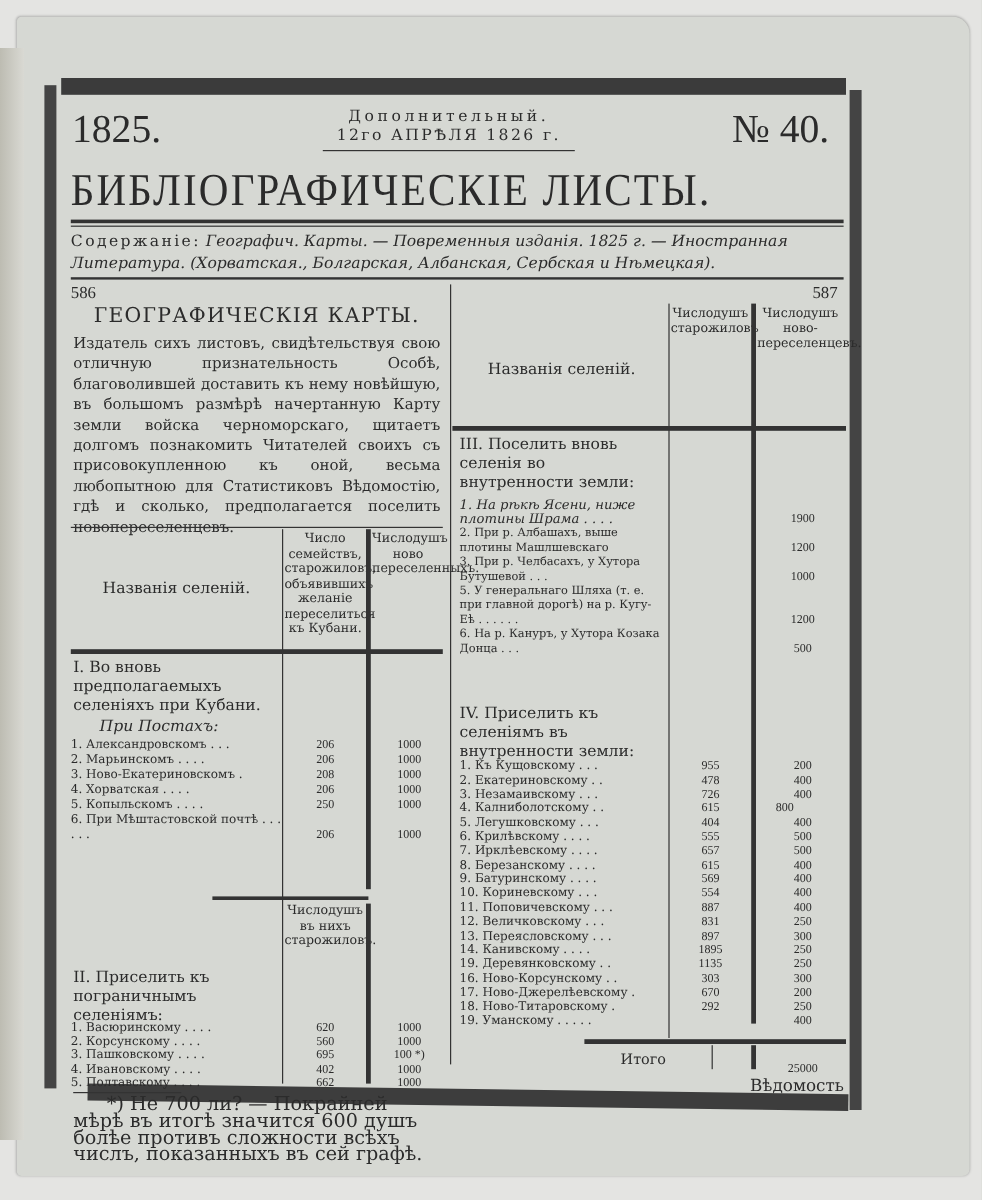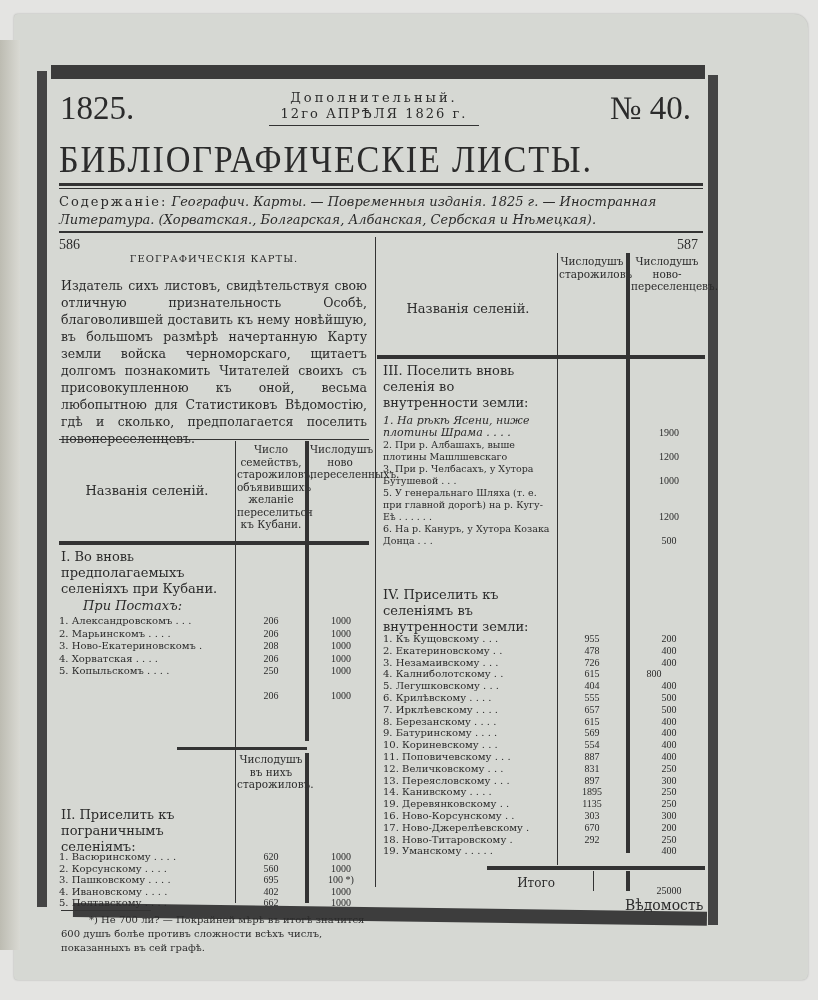--- a/index.html
+++ b/index.html
@@ -16,27 +16,27 @@
   .num{left:573px;top:25px;font-size:33px;font-family:"Liberation Serif",serif;}
   .supp{left:232px;top:25px;width:210px;text-align:center;font-size:13px;letter-spacing:3px;line-height:16px;}
   .supp .date{letter-spacing:2px;border-bottom:1px solid #333;padding-bottom:3px;}
   .masthead{left:22px;top:72px;width:640px;font-size:38px;font-family:"Liberation Serif",serif;letter-spacing:2px;white-space:nowrap;transform:scaleX(0.9);transform-origin:left;}
   .rule-thick{left:22px;width:644px;height:3px;background:#333;}
   .contents{left:22px;top:128px;width:646px;font-size:13px;line-height:18px;}
   .contents .lbl{letter-spacing:2px;font-style:normal;}
   .contents .it{font-style:italic;}
   .pno{font-size:14px;font-family:"Liberation Serif",serif;}
   .colrule{background:#333;}
-  .ttl{font-size:10px;letter-spacing:1px;}
+  .ttl{font-size:17px;letter-spacing:1px;}
   .para{font-size:12.5px;line-height:17px;text-align:justify;}
   .th{font-size:10.5px;line-height:12.5px;text-align:center;}
   .row{font-size:10px;line-height:12.5px;white-space:nowrap;}
   .val{font-size:10px;text-align:center;font-family:"Liberation Serif",serif;}
   .sec{font-size:13px;line-height:16px;}
-  .note{font-size:10px;line-height:14px;}
+  .note{font-size:16px;line-height:14px;}
 </style>
 </head>
 <body>
 
 <div class="sheet"></div>
 <div class="spine"></div>
 
 <div class="frame">
   <div class="bar-top"></div>
   <div class="bar-left"></div>
@@ -94,20 +94,21 @@
       <span class="row abs" style="left:0;"><span>4.</span> <span>Хорватская</span> . . . .</span>
       <span class="val abs" style="left:178px;width:68px;">206</span>
       <span class="val abs" style="left:252px;width:60px;">1000</span>
     </div>
     <div style="position:relative;height:12.5px;">
       <span class="row abs" style="left:0;"><span>5.</span> <span>Копыльскомъ</span> . . . .</span>
       <span class="val abs" style="left:178px;width:68px;">250</span>
       <span class="val abs" style="left:252px;width:60px;">1000</span>
     </div>
     <div style="position:relative;height:25px;">
+      <span class="row abs" style="left:0;width:176px;white-space:normal;"><span>6.</span> <span>При Мѣштастовской почтѣ</span> . . . . . .</span>
       <span class="val abs" style="left:178px;width:68px;top:12px;">206</span>
       <span class="val abs" style="left:252px;width:60px;top:12px;">1000</span>
     </div>
   </div>
 
   <div class="abs rule-thick" style="left:140px;top:682px;width:130px;height:3px;"></div>
   <div class="abs th" style="left:200px;top:688px;width:68px;">Числодушъ въ нихъ старожиловъ.</div>
   <div class="abs colrule" style="left:268px;top:688px;width:4px;height:150px;"></div>
   <div class="abs sec" style="left:24px;top:742px;width:170px;">II. Приселить къ пограничнымъ селеніямъ:</div>
   <div class="abs" style="left:22px;top:786px;width:310px;">

